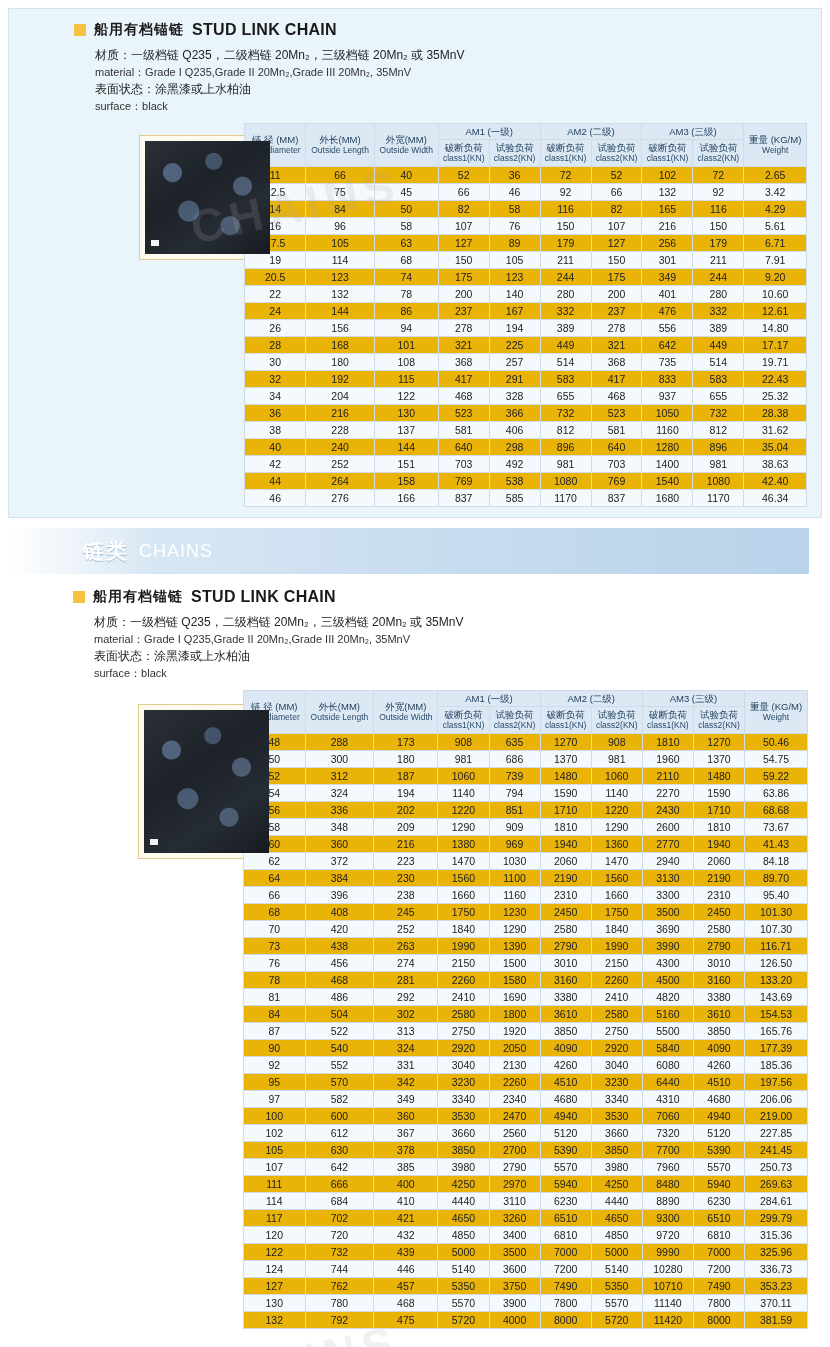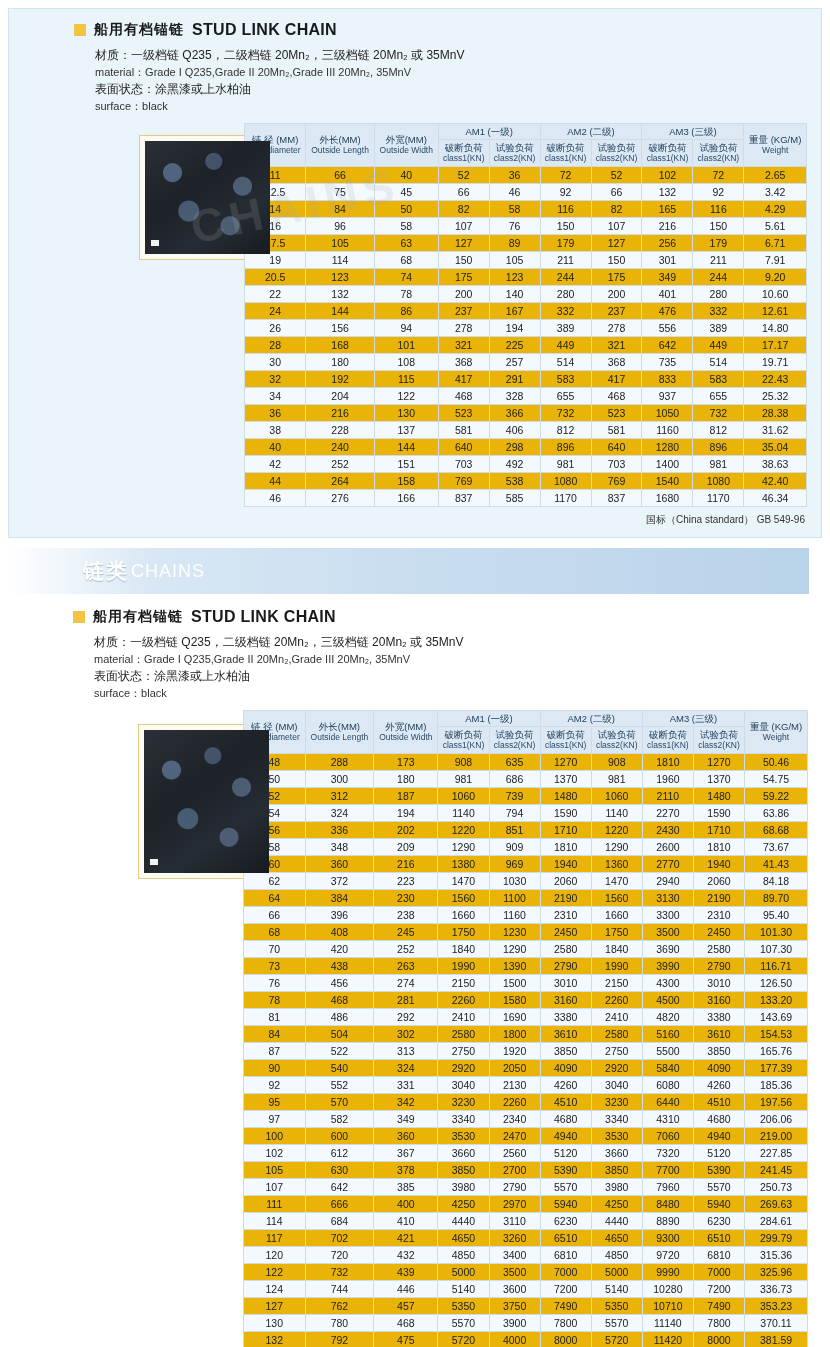--- a/index.html
+++ b/index.html
@@ -56,21 +56,21 @@
   }
 
   
   .banner {
     margin: 10px 21px 0 8px;
     height: 46px;
     background: linear-gradient(to right, #ffffff 0%, #d8e7f4 18%, #c7dcef 55%, #b9d3ea 100%);
     display: flex;
     align-items: center;
     padding-left: 75px;
-    gap: 2px;
+    gap: 10px;
   }
   .banner-cn {
     font-size: 21px;
     font-weight: bold;
     color: #ffffff;
     letter-spacing: 2px;
     text-shadow: 0 1px 1px rgba(120,150,175,.6);
   }
   .banner-en {
     font-size: 18px;
@@ -502,21 +502,20 @@
                 <td>837</td>
                 <td>1680</td>
                 <td>1170</td>
                 <td>46.34</td>
               </tr>
             </tbody>
         </table>
       </div>
     </div>
 
-    <div class="foot-note">国标（China standard） GB 549-96</div>
   </div>
 
   <div class="banner">
     <span class="banner-cn">链类</span>
     <span class="banner-en">CHAINS</span>
   </div>
 
   <div class="section plain">
 
     <div class="title-row">

